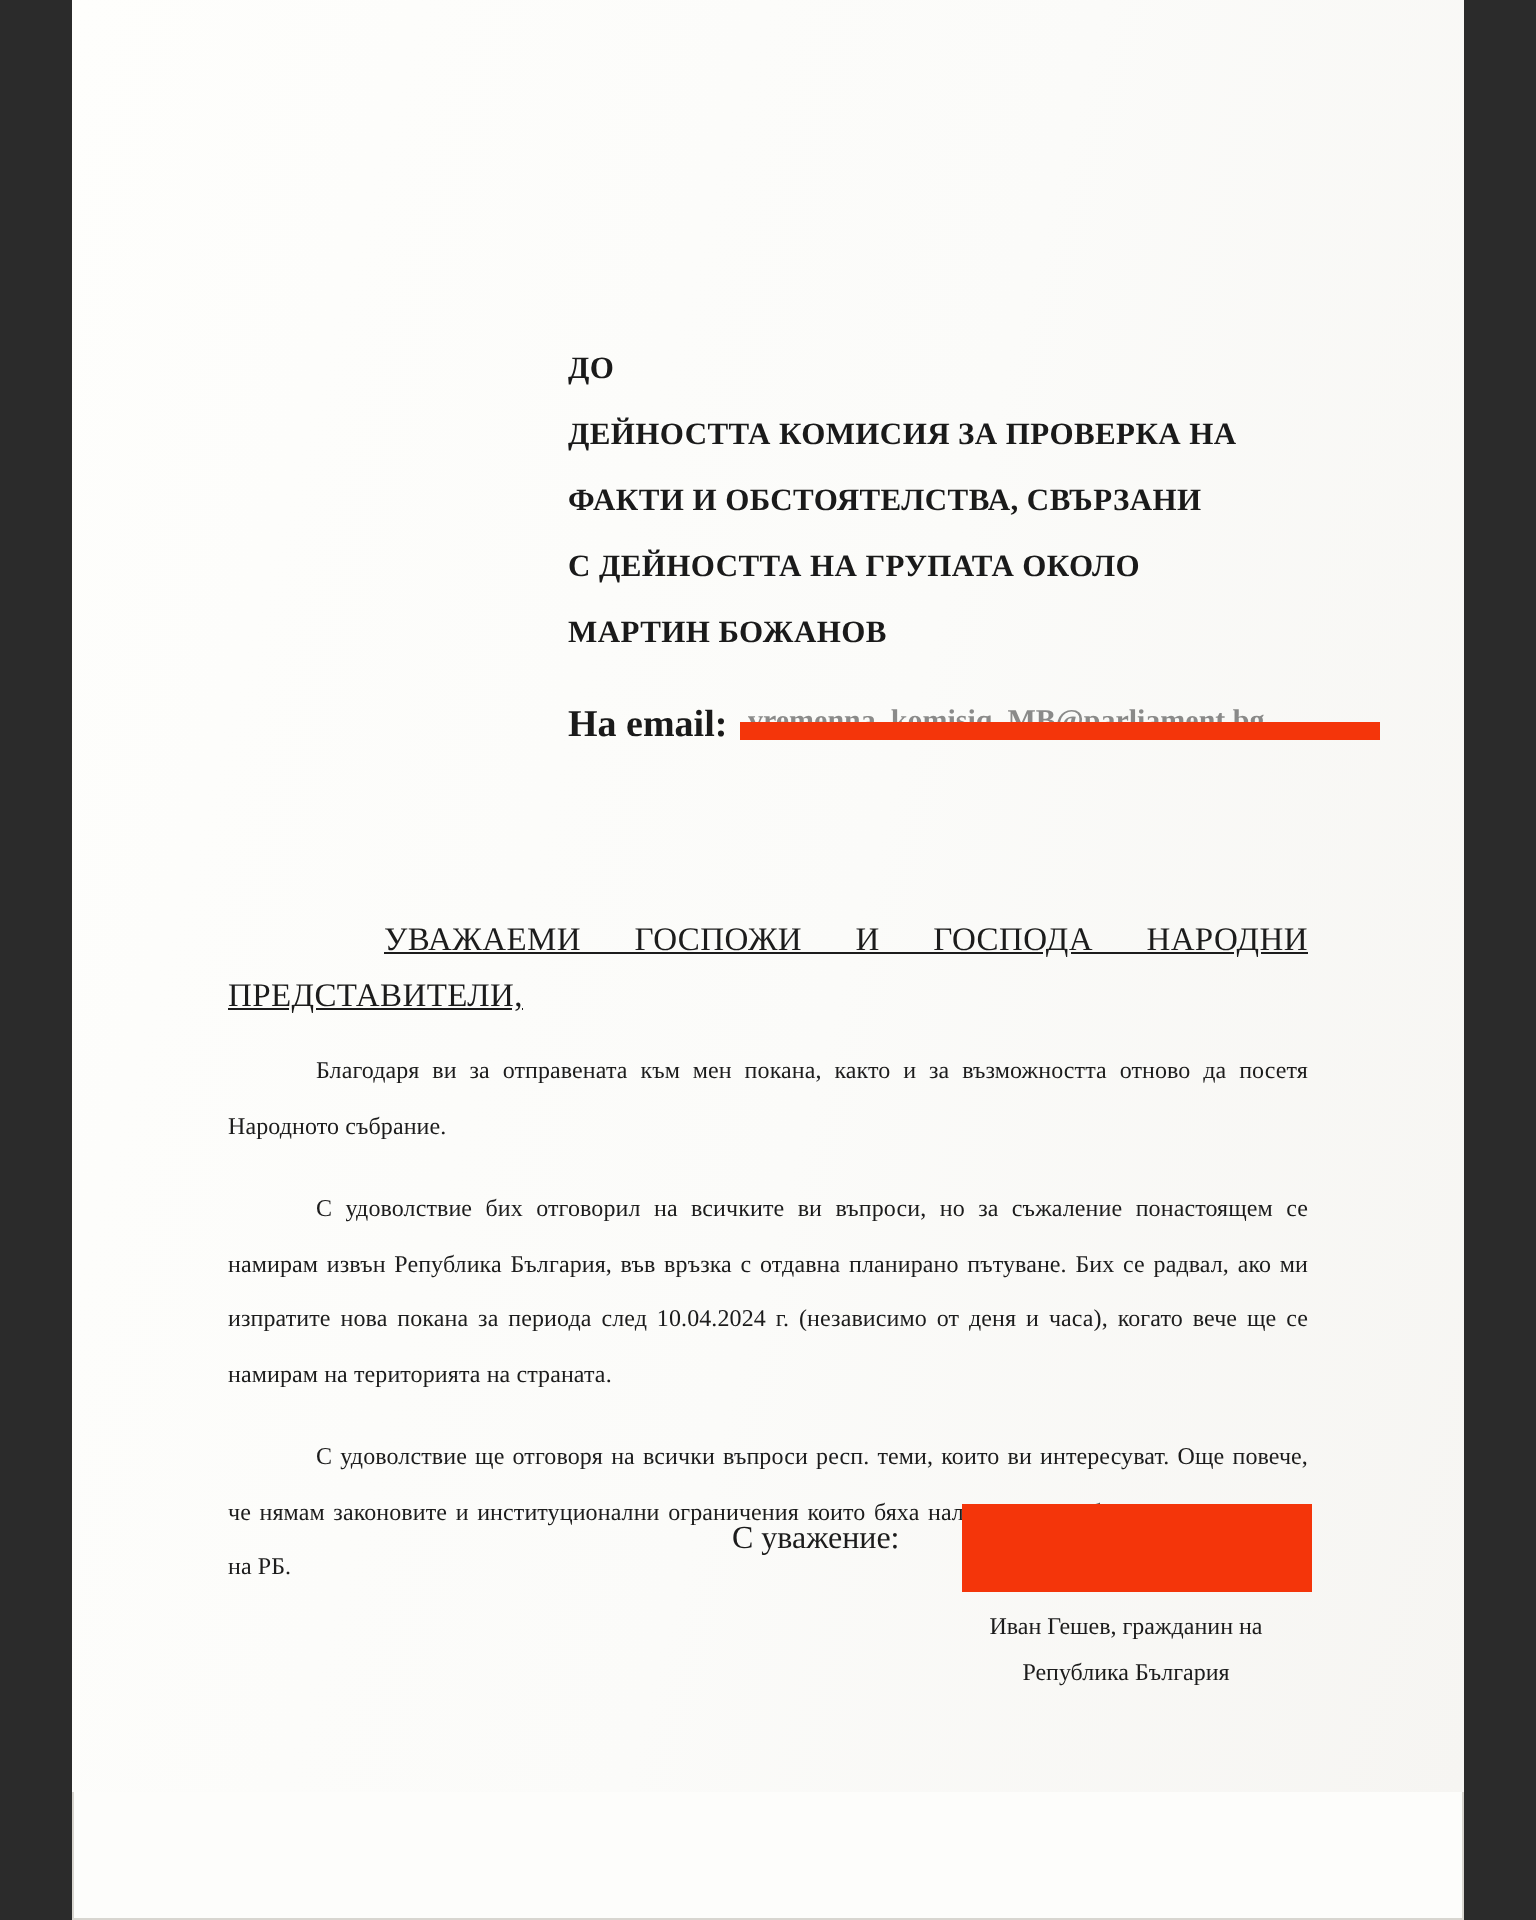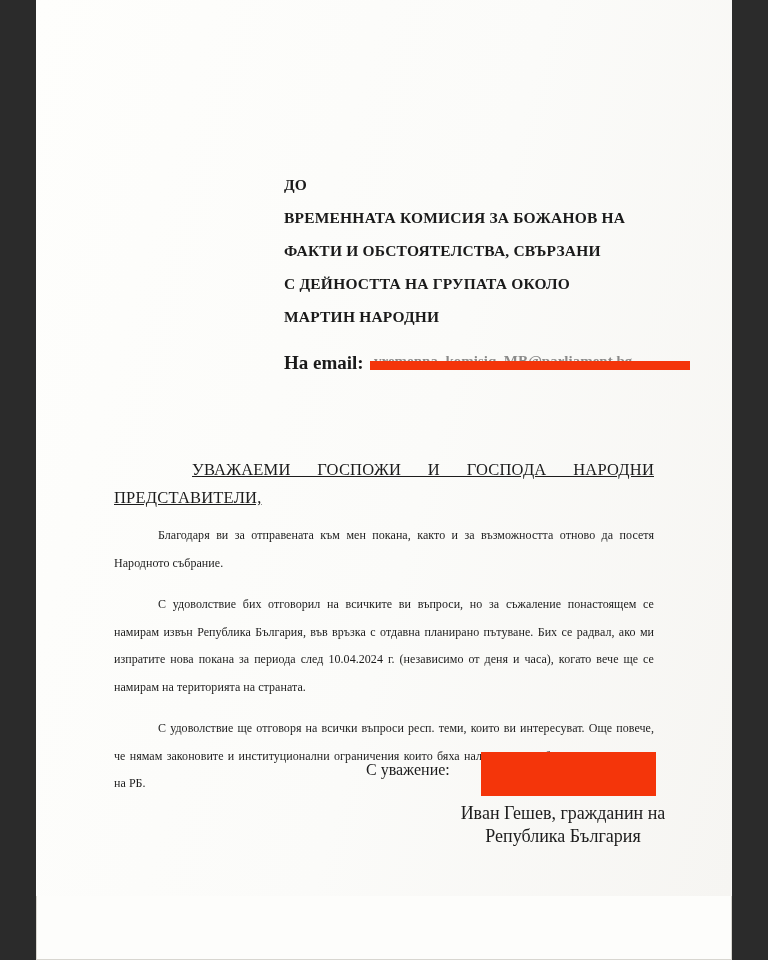--- a/index.html
+++ b/index.html
@@ -150,39 +150,39 @@
     top: 0;
     width: 175px;
     height: 44px;
     background: #f4350a;
   }
   .sign-name {
     position: absolute;
     left: 92px;
     top: 50px;
     width: 210px;
-    font-size: 18px;
+    font-size: 12px;
     color: #1c1c1c;
     line-height: 23px;
     text-align: center;
   }
 </style>
 </head>
 <body>
 
 <div class="page-frame">
   <div class="scan-sheet">
     <div class="paper">
 
       <div class="addressee">
         <div class="line">ДО</div>
-        <div class="line">ВРЕМЕННАТА КОМИСИЯ ЗА БОЖАНОВ НА</div>
+        <div class="line">ДЕЙНОСТТА КОМИСИЯ ЗА ПРОВЕРКА НА</div>
         <div class="line">ФАКТИ И ОБСТОЯТЕЛСТВА, СВЪРЗАНИ</div>
         <div class="line">С ДЕЙНОСТТА НА ГРУПАТА ОКОЛО</div>
-        <div class="line">МАРТИН НАРОДНИ</div>
+        <div class="line">МАРТИН БОЖАНОВ</div>
       </div>
 
       <div class="email-row">
         <span class="email-label">На email:</span>
         <span class="email-value">vremenna_komisiq_MB@parliament.bg</span>
         <span class="redact-bar-email"></span>
       </div>
 
       <div class="body-block">
         <div class="salutation">

